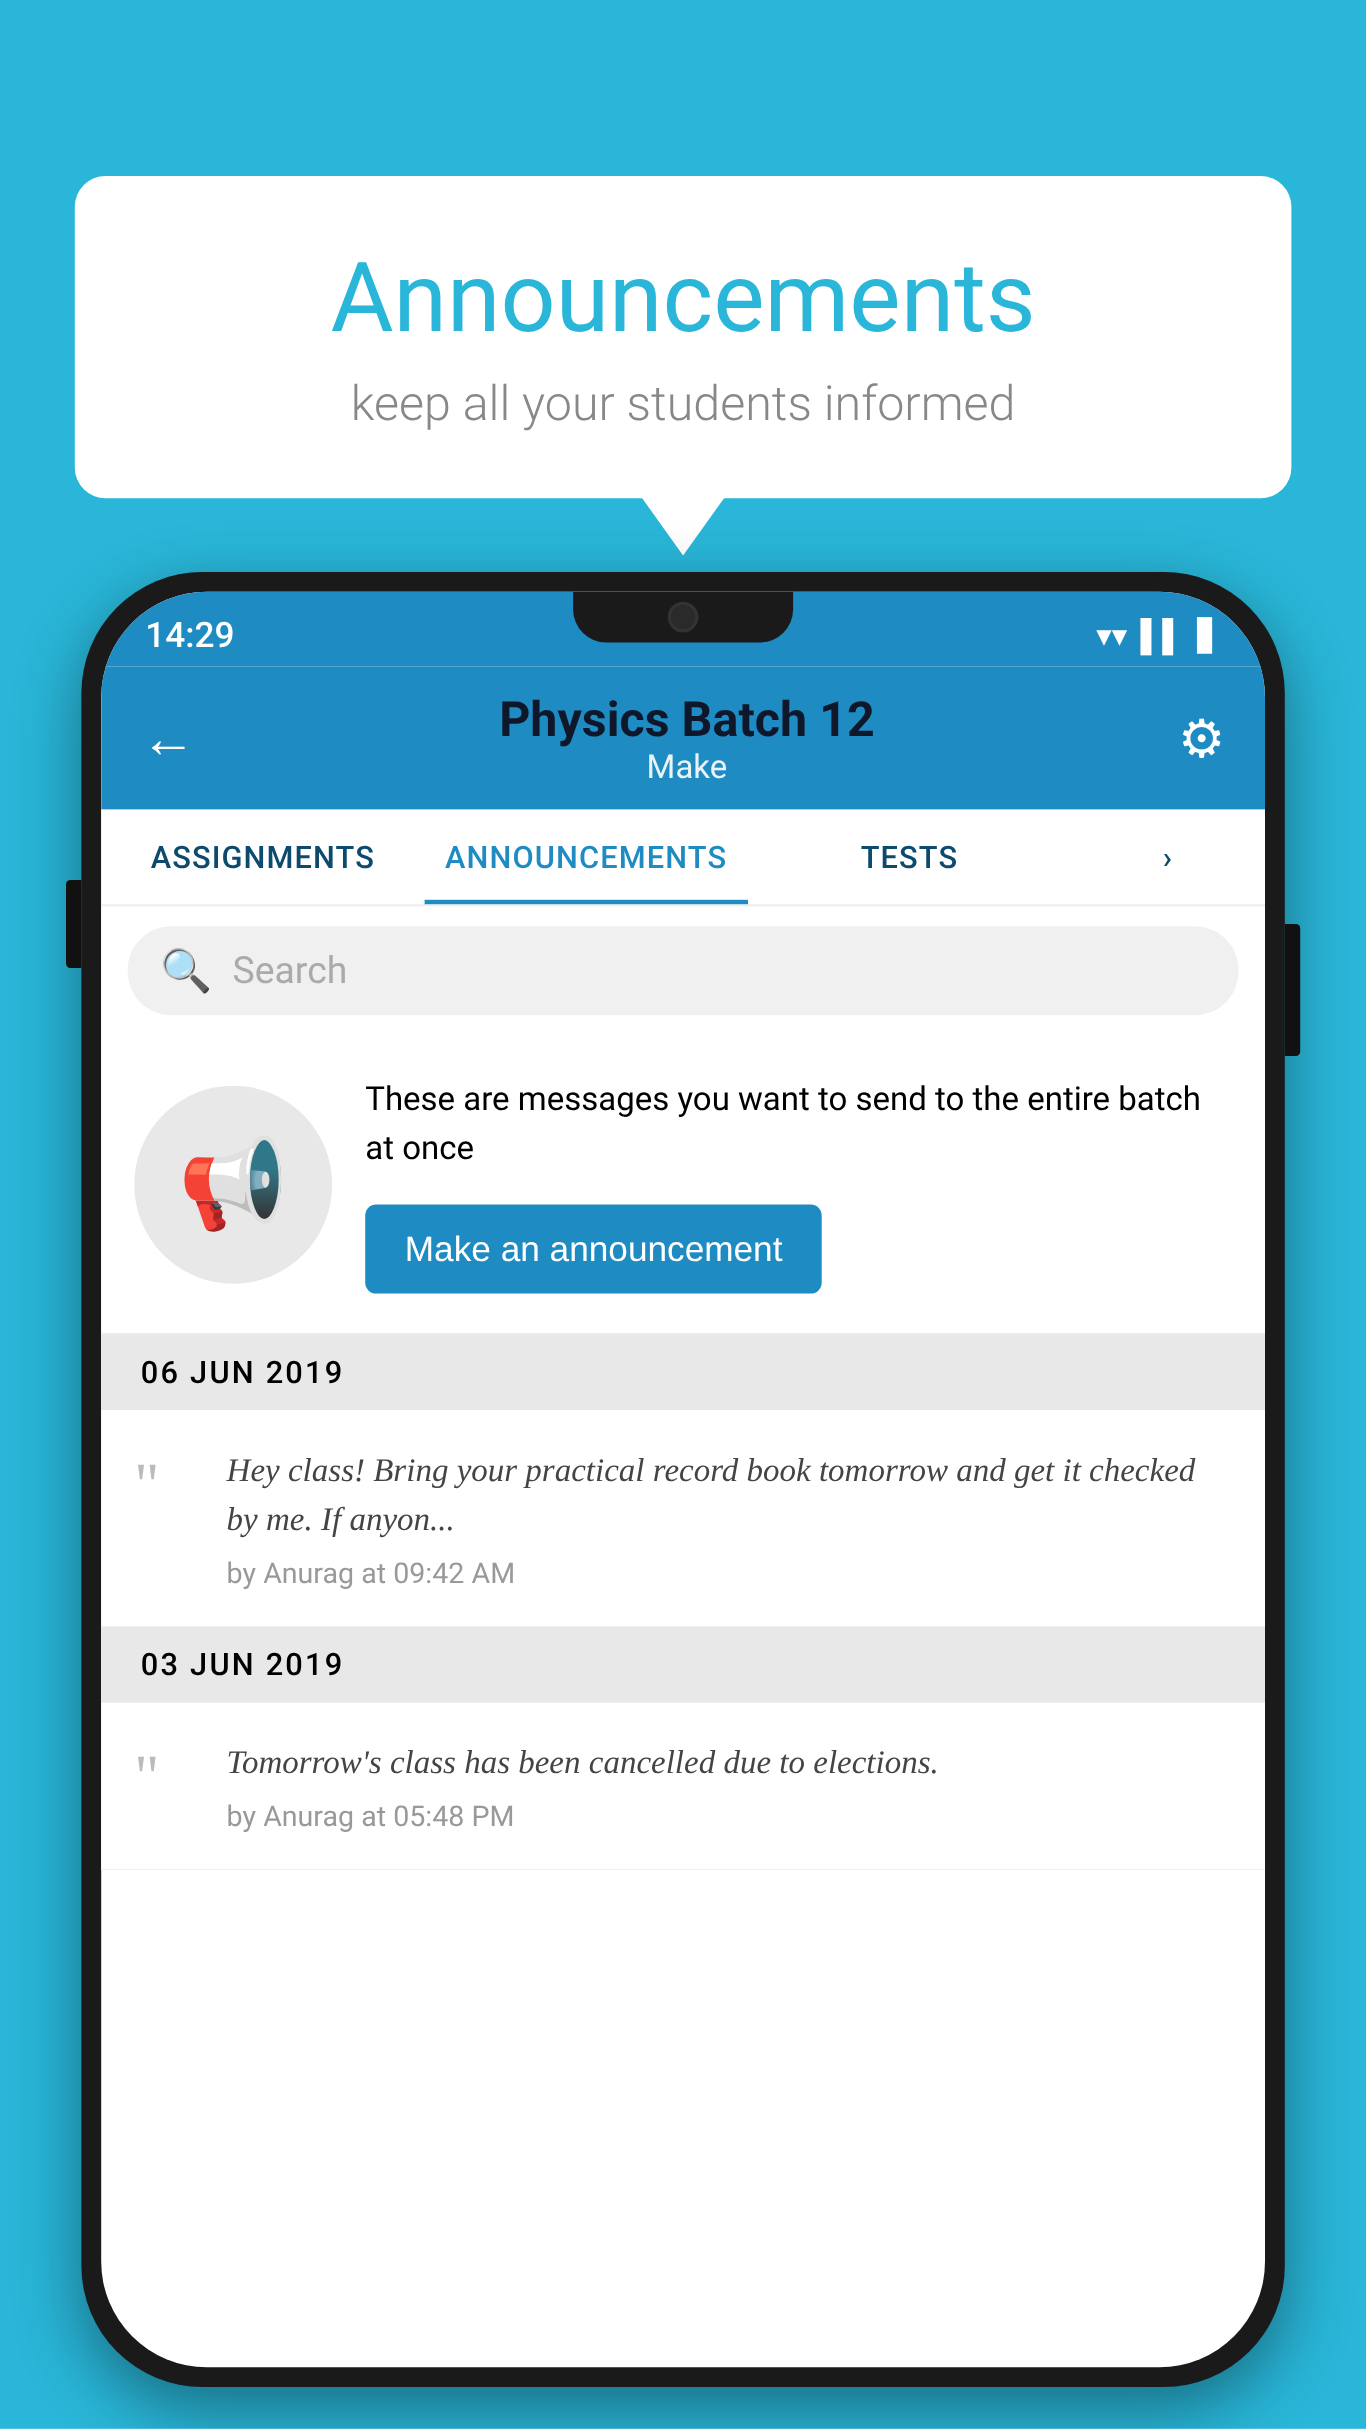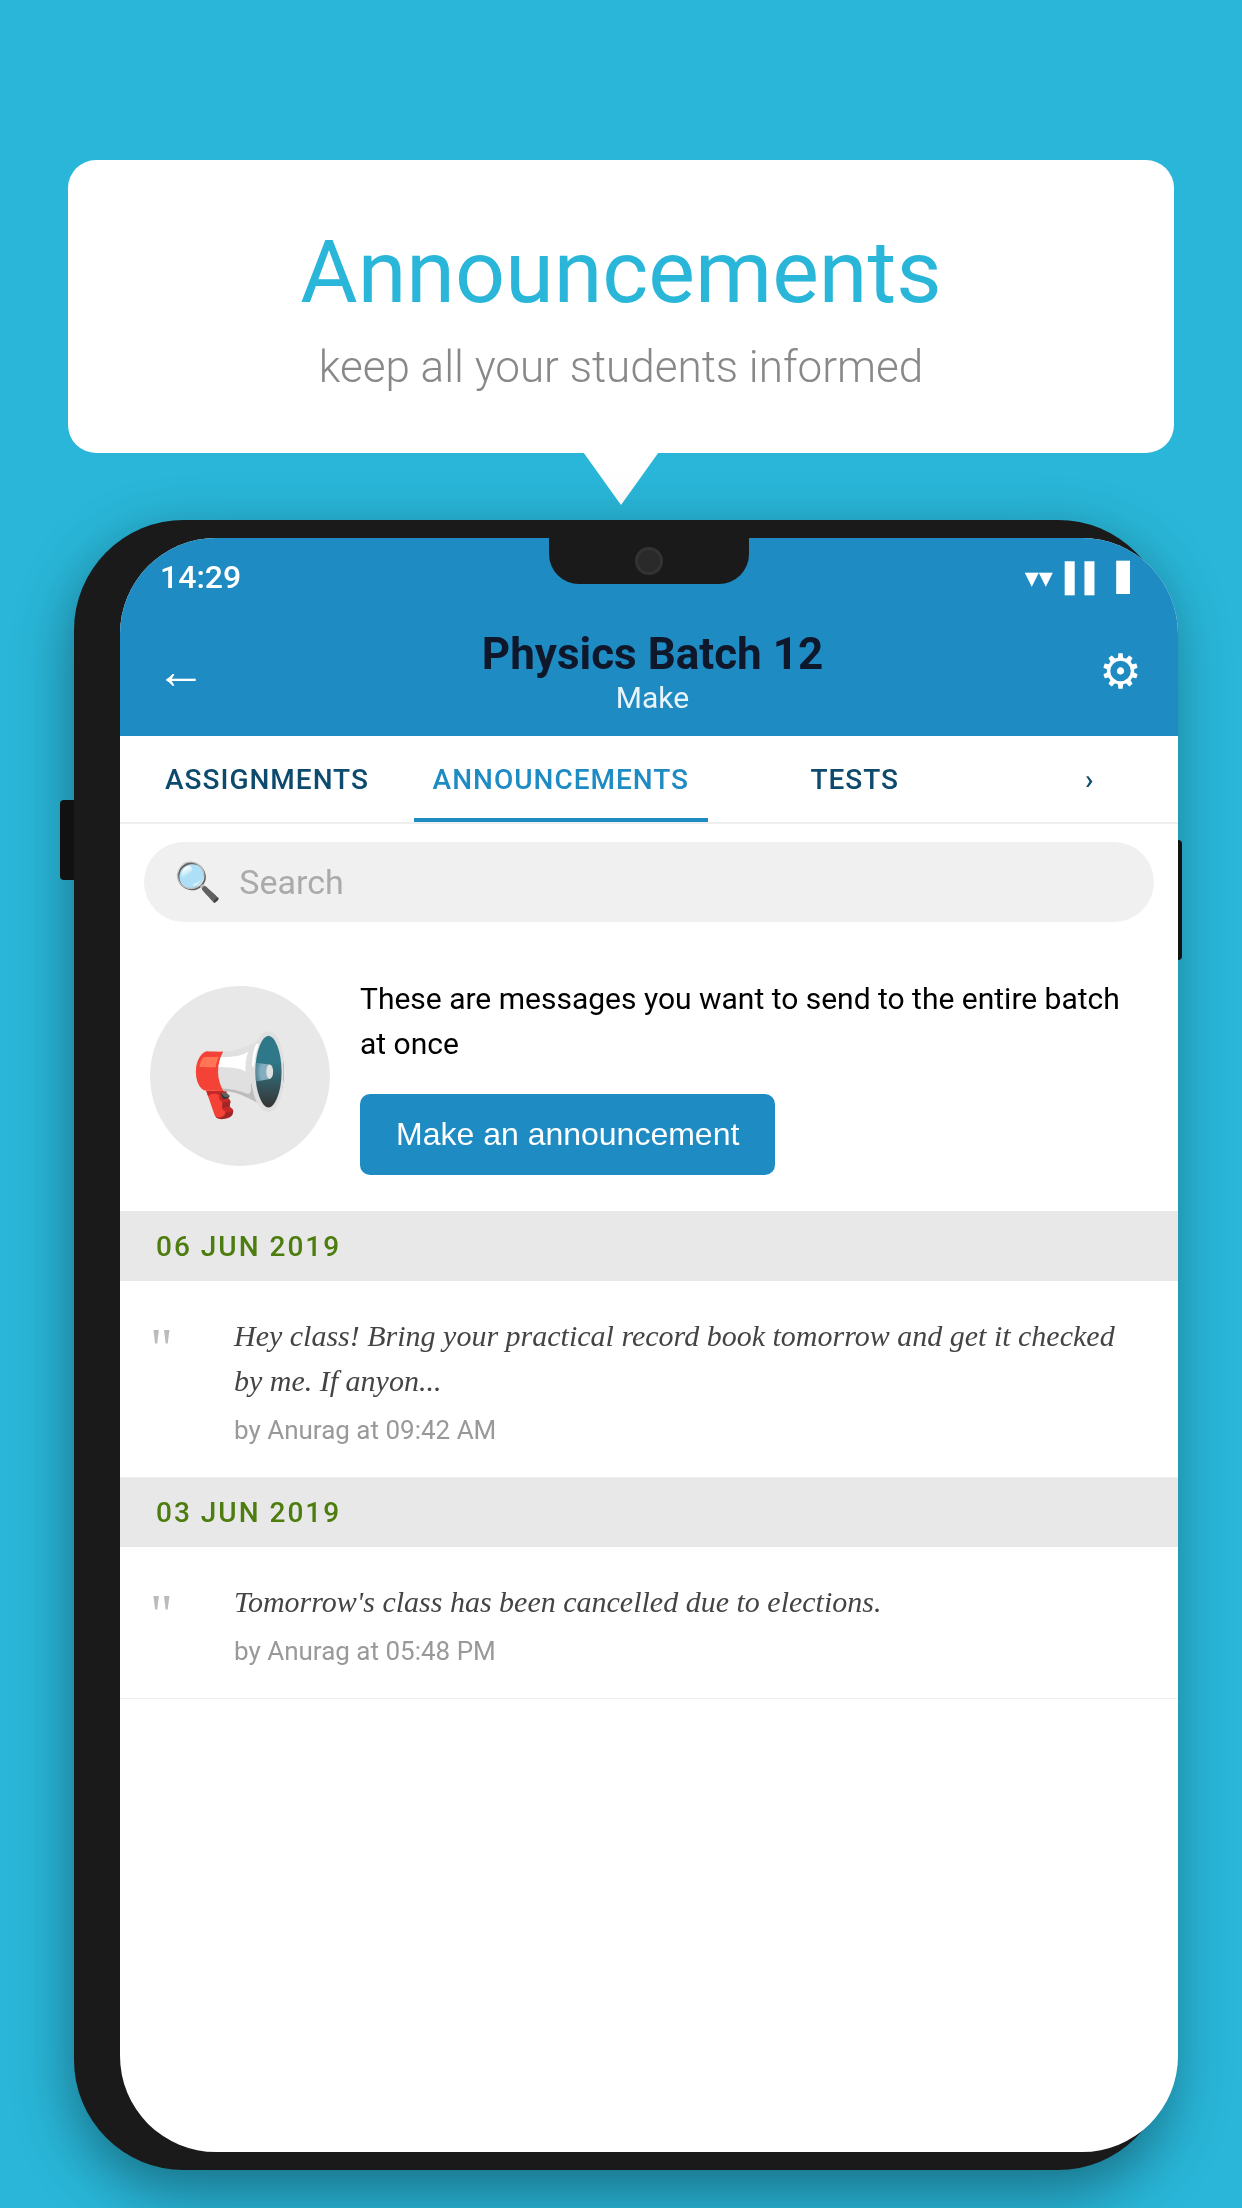--- a/index.html
+++ b/index.html
@@ -74,21 +74,20 @@
       box-shadow: 0 20px 60px rgba(0,0,0,0.4);
     }
 
     .phone-inner {
       width: 100%;
       height: 100%;
       background: white;
       border-radius: 96px;
       overflow: hidden;
       position: relative;
-      margin-left: 28px;
     }
 
     
     .phone-notch {
       position: absolute;
       top: 0;
       left: 50%;
       transform: translateX(-50%);
       width: 200px;
       height: 46px;
@@ -292,21 +291,21 @@
       font-size: 32px;
       font-weight: 500;
       cursor: pointer;
     }
 
     
     .date-separator {
       background: #e8e8e8;
       padding: 18px 36px;
       font-size: 28px;
-      color: #4d7c0f;
+      color: #000000;
       font-weight: 500;
       letter-spacing: 2px;
     }
 
     
     .announcement-item {
       background: white;
       display: flex;
       align-items: flex-start;
       padding: 32px 30px;

